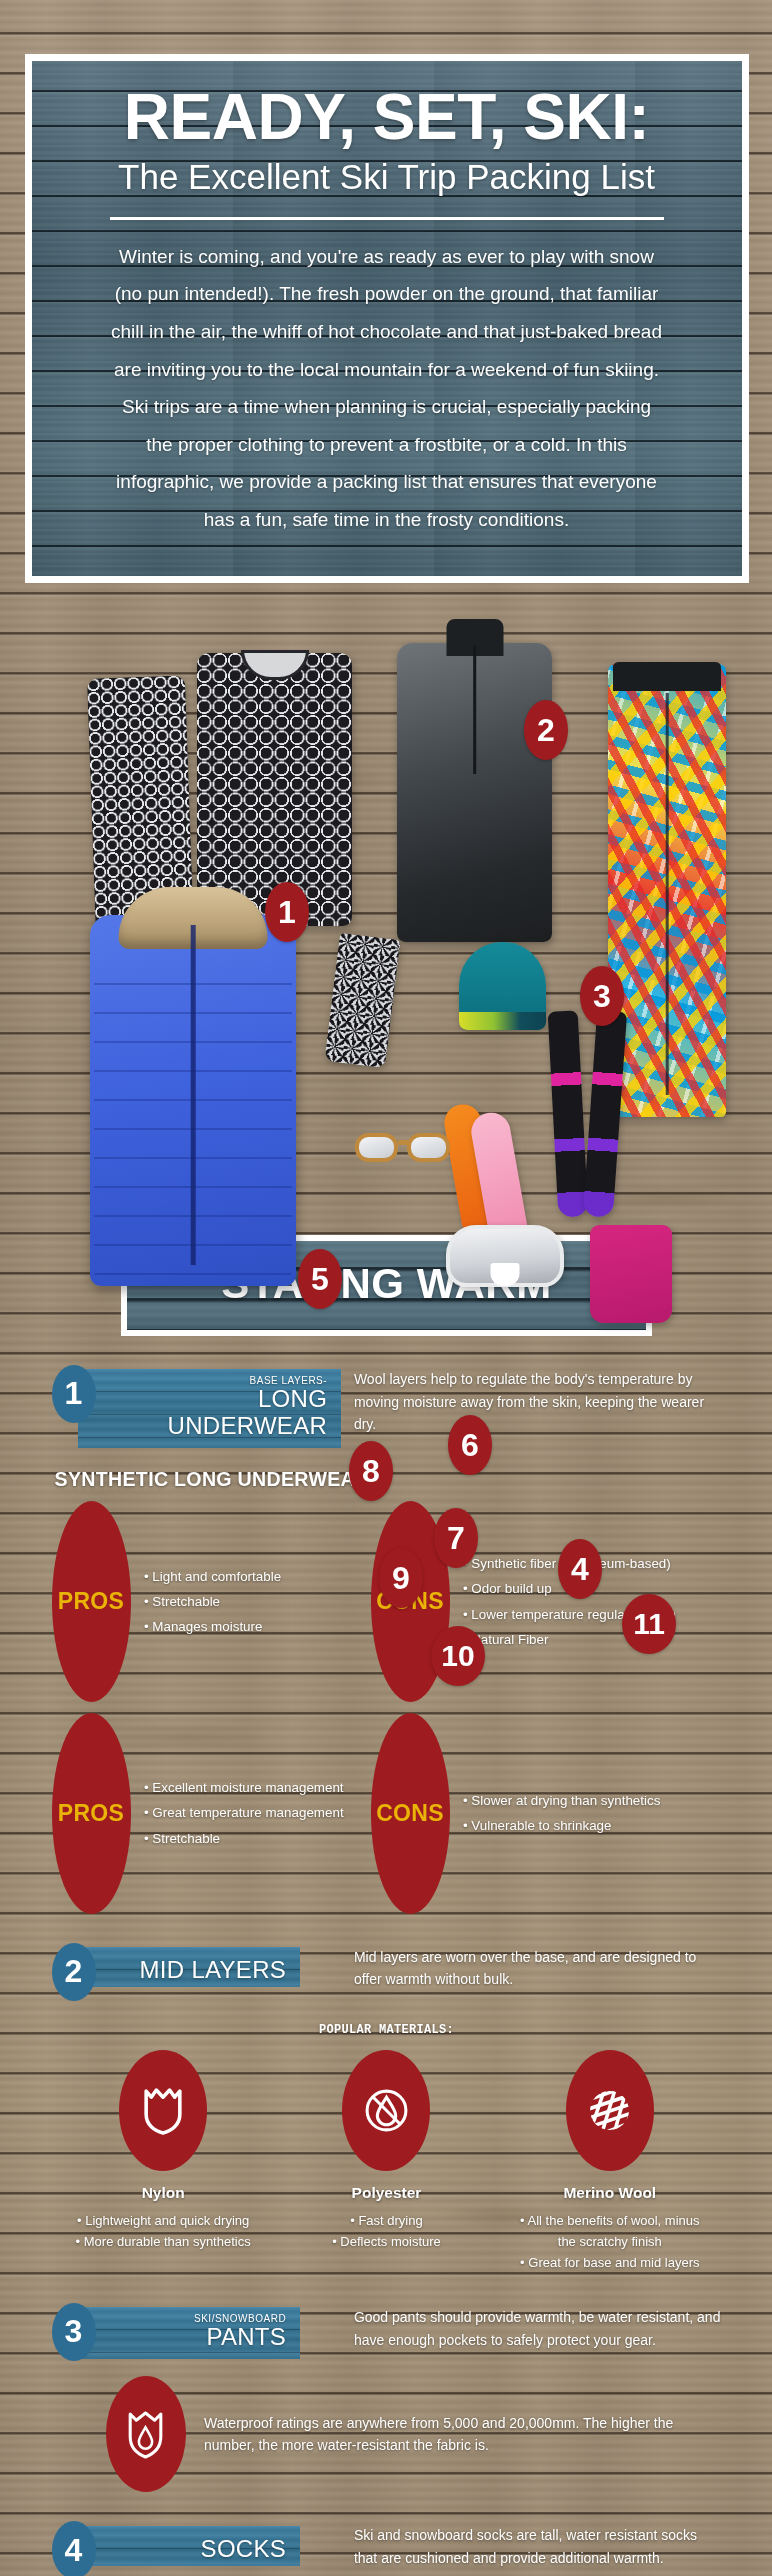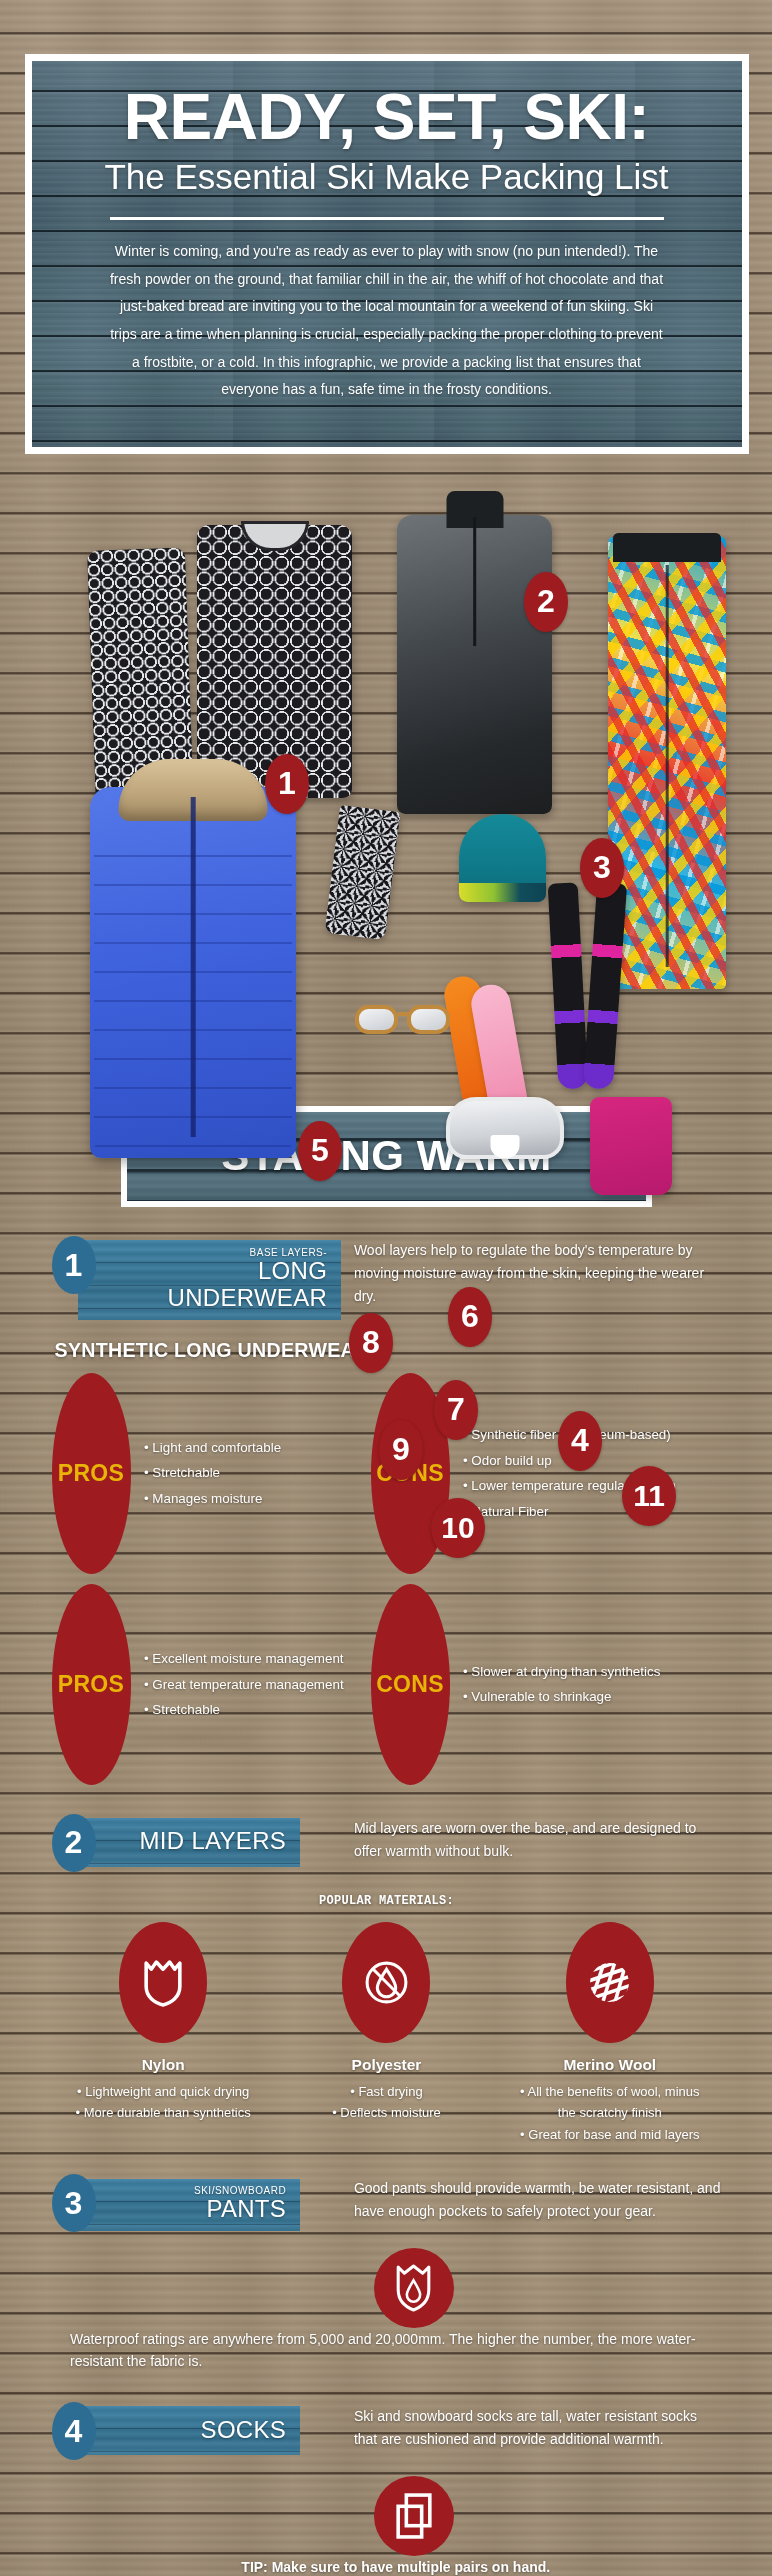--- a/index.html
+++ b/index.html
@@ -124,25 +124,25 @@
     white-space: nowrap;
   }
   .hdr-rule {
     width: 554px;
     height: 3.6px;
     background: #ffffff;
     margin: 17.5px auto 17.5px;
   }
   .hdr-body {
     color: #ffffff;
-    font-size: 14px;
+    font-size: 19px;
     line-height: 1.98;
     text-align: center;
     max-width: 559px;
-    margin: 12px auto;
+    margin: 6px auto;
     text-shadow: 0 1px 2.6px rgba(0,0,0,0.35);
   }
 
   
   .collage {
     position: relative;
     width: 773px;
     height: 618px;
     margin-top: 13.4px;
   }
@@ -396,21 +396,21 @@
   .plate-kicker {
     color: #ffffff; font-size: 10px; font-weight: 400; letter-spacing: 0.5px;
     line-height: 1.1; display: block;
     text-shadow: 0 1px 2.1px rgba(0,0,0,0.35);
   }
   .plate-title {
     color: #ffffff; font-size: 24px; font-weight: 400; letter-spacing: 0.3px;
     line-height: 1.12; display: block;
     text-shadow: 0 1px 2.6px rgba(0,0,0,0.35);
   }
-  .label-plate.single { padding-top: 10.3px; padding-bottom: 12px; }
+  .label-plate.single { padding-top: 10.3px; padding-bottom: 3px; }
 
   .row-desc {
     flex: 1; padding-left: 13.4px; padding-top: 4.1px;
     color: #ffffff; font-size: 14px; line-height: 1.62;
     text-shadow: 0 1px 2.6px rgba(0,0,0,0.45);
   }
 
   
   .sub-heading {
     color: #ffffff; font-size: 19.6px; font-weight: 700; letter-spacing: 0.3px;
@@ -451,21 +451,21 @@
     text-shadow: 0 1px 2.6px rgba(0,0,0,0.45);
   }
   .mat-list {
     color: #ffffff; font-size: 13px; line-height: 1.65; margin-top: 7.2px;
     text-shadow: 0 1px 2.6px rgba(0,0,0,0.45);
   }
   .mat-list li { list-style: none; }
   .mat-list li::before { content: "• "; }
 
   
-  .tip-row { display: flex; align-items: center; margin-top: 25px; flex-direction: column; }
+  .tip-row { display: flex; align-items: center; margin-top: 25px; }
   .tip-oval {
     width: 80px; height: 116px; border-radius: 50%;
     background: #9e1b1f; flex: 0 0 80px;
     display: flex; align-items: center; justify-content: center;
     margin-left: 54px;
   }
   .tip-text {
     padding-left: 18.5px; color: #ffffff; font-size: 14px; line-height: 1.62;
     text-shadow: 0 1px 2.6px rgba(0,0,0,0.45);
   }
@@ -476,21 +476,21 @@
 </head>
 <body>
 
 <div class="wood-bg"></div>
 
 <div class="page">
 
   <div class="header-frame">
     <div class="header-inner">
       <div class="hdr-title">READY, SET, SKI:</div>
-      <div class="hdr-subtitle">The Essential Ski Make Packing List</div>
+      <div class="hdr-subtitle">The Excellent Ski Trip Packing List</div>
       <div class="hdr-rule"></div>
       <div class="hdr-body">Winter is coming, and you're as ready as ever to play with snow (no pun intended!). The fresh powder on the ground, that familiar chill in the air, the whiff of hot chocolate and that just-baked bread are inviting you to the local mountain for a weekend of fun skiing. Ski trips are a time when planning is crucial, especially packing the proper clothing to prevent a frostbite, or a cold. In this infographic, we provide a packing list that ensures that everyone has a fun, safe time in the frosty conditions.</div>
     </div>
   </div>
 
   <div class="collage">
 
     <div class="prod p-leggings"></div>
     <div class="prod p-toptee"></div>
     <div class="badge" style="left:265px; top:286px;">1</div>

